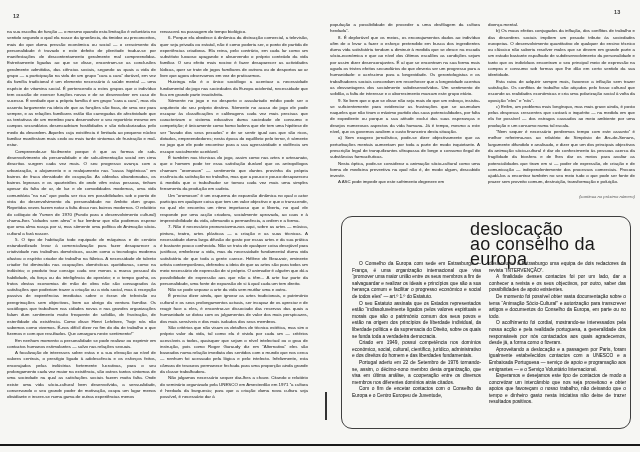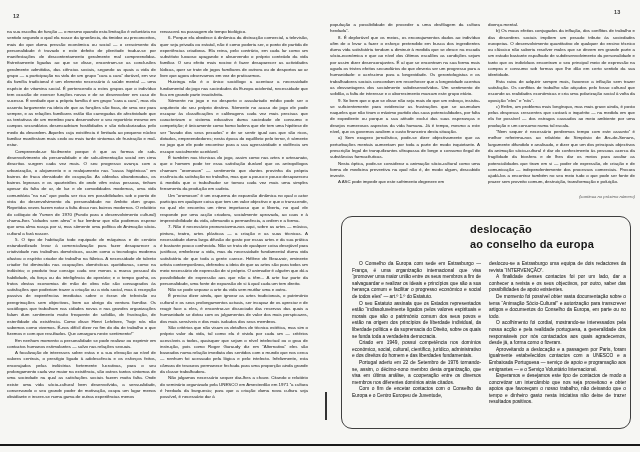--- a/index.html
+++ b/index.html
@@ -29,21 +29,21 @@
   .cont-note{
     position:absolute;left:488px;top:194px;width:147px;
     text-align:right;font-size:4.2px;font-style:italic;color:#555;
   }
   .article-box{
     position:absolute;left:341px;top:216px;width:288px;height:211px;
     border:1.3px solid #3f3f3f;border-radius:11px;background:transparent;
   }
   .article-title{
     position:absolute;left:128px;top:5px;width:158px;
-    font-weight:bold;font-size:11px;line-height:14.8px;
+    font-weight:normal;font-size:18px;line-height:14.8px;
     color:#181818;letter-spacing:0.2px;
   }
   .box-col{
     position:absolute;top:44px;text-align:justify;color:#3d3d3d;
     font-size:4.8px;line-height:6.6px;overflow:hidden;
     text-shadow:0 0 0.35px rgba(60,60,60,0.5);
   }
   .box-col p{margin:0;text-indent:7px;}
   .box-col.cont p:first-child{text-indent:0;}
   .bc1{left:10px;width:129px;height:163px;}

